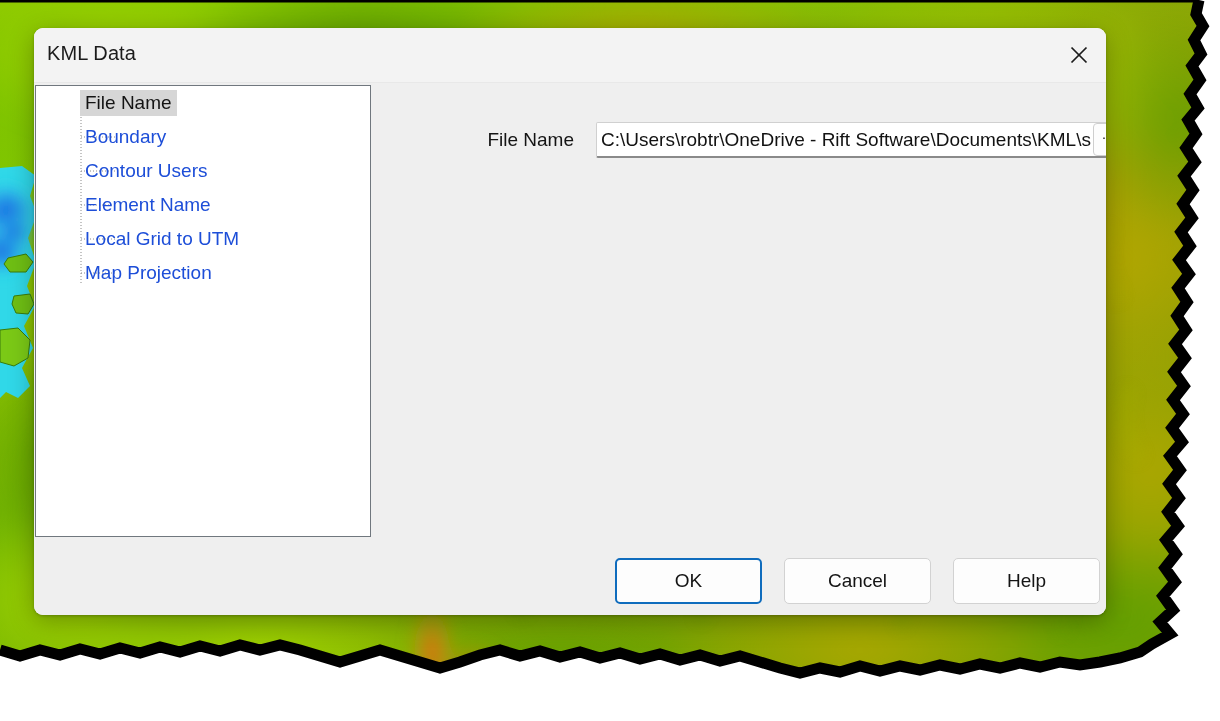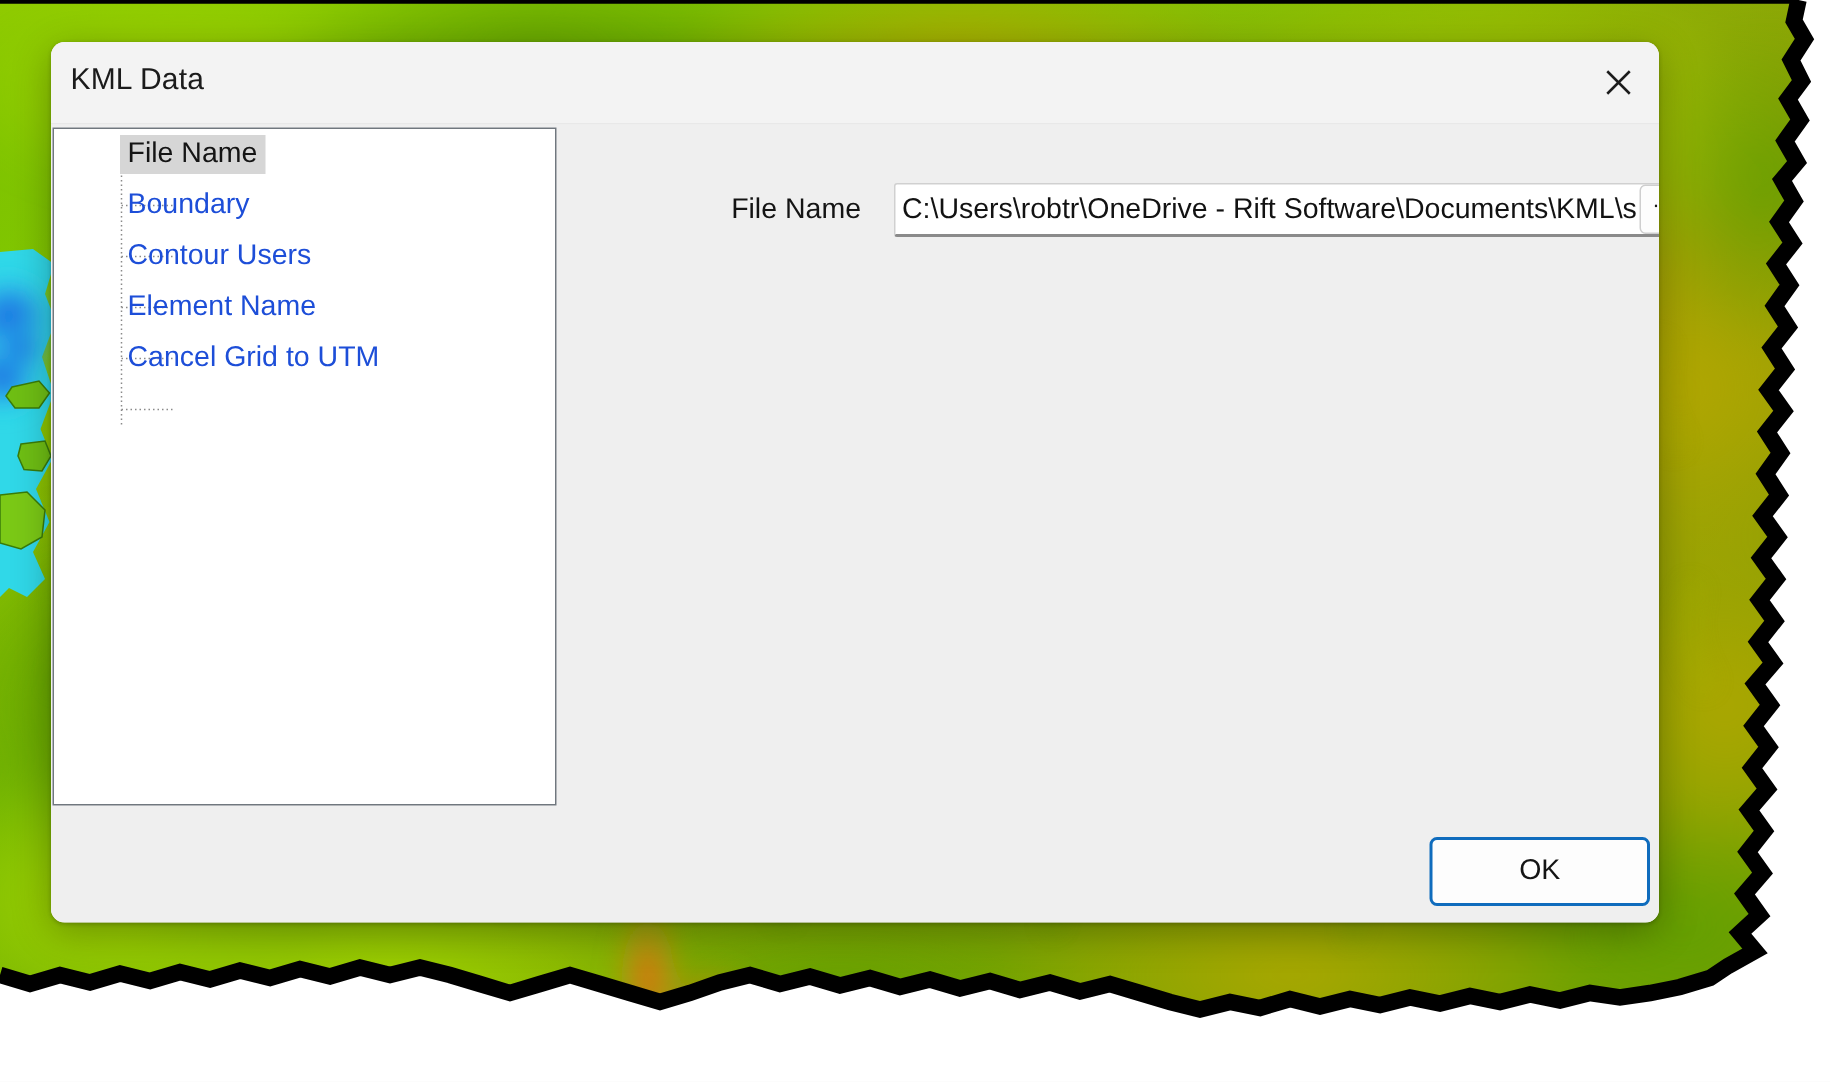--- a/index.html
+++ b/index.html
@@ -443,34 +443,39 @@
           <div class="tree-row">
             <span class="tree-label">Boundary</span>
           </div>
           <div class="tree-row">
             <span class="tree-label">Contour Users</span>
           </div>
           <div class="tree-row">
             <span class="tree-label">Element Name</span>
           </div>
           <div class="tree-row">
-            <span class="tree-label">Cancel Grid to UTM</span>
+            <span class="tree-label">Local Grid to UTM</span>
+          </div>
+          <div class="tree-row">
+            <span class="tree-label">Map Projection</span>
           </div>
         </div>
       </div>
 
       <div id="form-area">
         <div id="field-row">
           <div id="field-label">File Name</div>
           <div id="input-wrap">
             <input id="path-input" type="text" value="C:\Users\robtr\OneDrive - Rift Software\Documents\KML\site.kml" style="">
             <button id="browse-btn">···</button>
           </div>
         </div>
       </div>
 
       <div id="footer">
         <button class="dlg-btn default">OK</button>
+        <button class="dlg-btn">Cancel</button>
+        <button class="dlg-btn">Help</button>
       </div>
 
     </div>
   </div>
 </div>
 
 </body></html>

